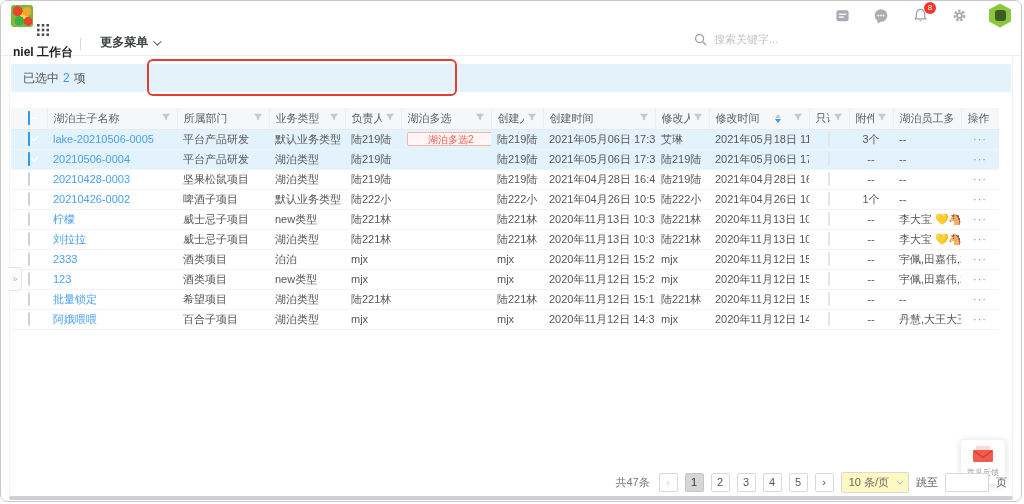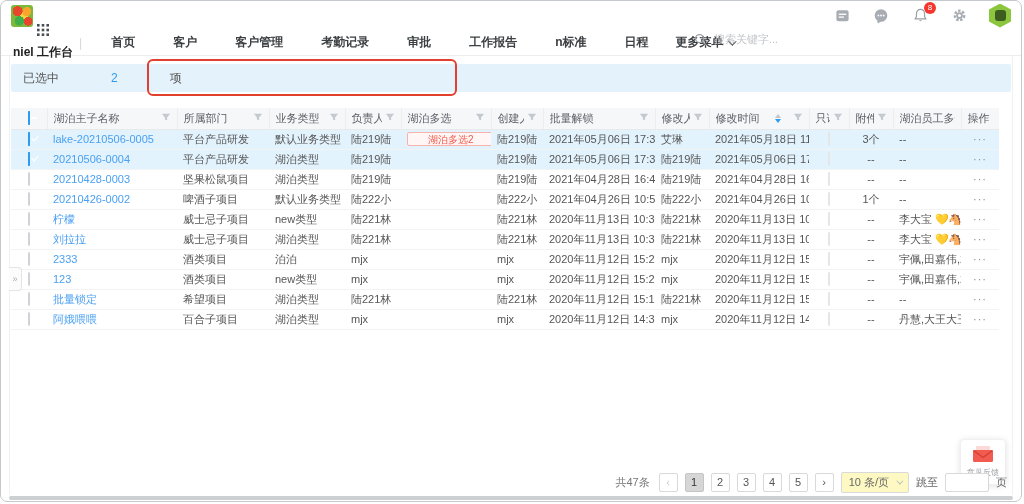--- a/index.html
+++ b/index.html
@@ -34,21 +34,21 @@
   .nav-left{display:flex;align-items:center;gap:8px;font-weight:bold;color:#222;flex-direction:column;}
   .nav-divider{color:#d5d8db;font-weight:400;margin:0 10px 0 6px;}
   .nav-items{display:flex;align-items:center;}
   .nav-item{padding:0 19px;cursor:pointer;white-space:nowrap;font-weight:700;color:#3c4043;}
   .more-menu{display:flex;align-items:center;gap:5px;padding:0 8px;cursor:pointer;font-weight:700;color:#3c4043;}
   .chev{width:6px;height:6px;border-right:1.5px solid #555;border-bottom:1.5px solid #555;
     transform:rotate(45deg) translateY(-2px);display:inline-block;}
 
   
   .toolbar{position:relative;margin:8px 10px 16px;height:28px;background:#e4f2fb;border-radius:2px;
-    display:flex;align-items:center;padding:0 12px;font-size:12px;color:#555;gap:48px;}
+    display:flex;align-items:center;padding:0 12px;font-size:12px;color:#555;}
   .sel-count{color:#2e9bf0;margin:0 4px;}
   .actions{display:flex;margin-left:18px;align-items:center;height:16px;}
   .action{color:#2e9bf0;padding:0 11px;cursor:pointer;white-space:nowrap;border-left:1px solid #c9dcEA;line-height:14px;}
   .action:first-child{border-left:none;}
   .annotation{position:absolute;left:136px;top:-5px;width:310px;height:37px;border:2px solid #e2402e;
     border-radius:6px;pointer-events:none;}
 
   
   table{border-collapse:collapse;table-layout:fixed;width:988px;margin:5px 10px;font-size:11px;}
   th{height:21px;background:#f6f7f9;color:#5a5f66;font-weight:400;padding:0 6px;text-align:left;
@@ -162,30 +162,20 @@
             <rect x="4.7" y="4.7" width="2.6" height="2.6"></rect>
             <rect x="9.4" y="4.7" width="2.6" height="2.6"></rect>
             <rect x="0" y="9.4" width="2.6" height="2.6"></rect>
             <rect x="4.7" y="9.4" width="2.6" height="2.6"></rect>
             <rect x="9.4" y="9.4" width="2.6" height="2.6"></rect>
           </g>
       </svg>
       <span>niel 工作台</span>
     </div>
     <span class="nav-divider">|</span>
-    <div class="nav-items" id="nav-items">
-        <span class="nav-item">首页</span>
-        <span class="nav-item">客户</span>
-        <span class="nav-item">客户管理</span>
-        <span class="nav-item">考勤记录</span>
-        <span class="nav-item">审批</span>
-        <span class="nav-item">工作报告</span>
-        <span class="nav-item">n标准</span>
-        <span class="nav-item">日程</span>
-      </div>
     <div class="more-menu">
       <span>更多菜单</span>
       <i class="chev"></i>
     </div>
   </div>
 
   <div class="toolbar">
     <span>已选中</span>
     <span class="sel-count">2</span>
     <span>项</span>
@@ -255,21 +245,21 @@
           <th>
             <div class="hc">
               <span class="lbl">创建人</span>
               <span><svg width="10" height="10" viewBox="0 0 12 12">
                   <path d="M1 2h10L7.3 6.6V10L4.7 9V6.6z" fill="#c4c9d0"></path>
                 </svg></span>
             </div>
           </th>
           <th>
             <div class="hc">
-              <span class="lbl">批量解锁</span>
+              <span class="lbl">创建时间</span>
               <span><svg width="10" height="10" viewBox="0 0 12 12">
                   <path d="M1 2h10L7.3 6.6V10L4.7 9V6.6z" fill="#c4c9d0"></path>
                 </svg></span>
             </div>
           </th>
           <th>
             <div class="hc">
               <span class="lbl">修改人</span>
               <span><svg width="10" height="10" viewBox="0 0 12 12">
                   <path d="M1 2h10L7.3 6.6V10L4.7 9V6.6z" fill="#c4c9d0"></path>

